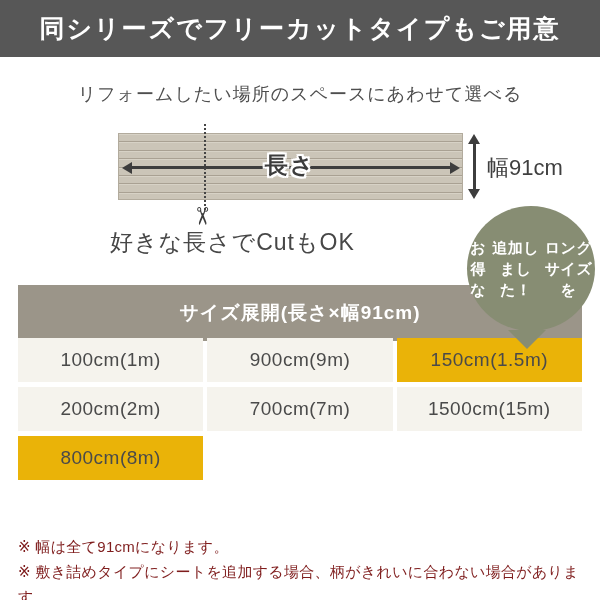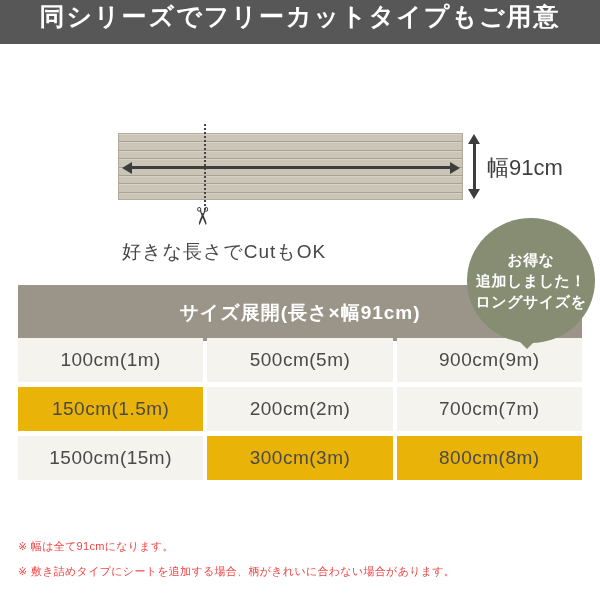--- a/index.html
+++ b/index.html
@@ -2,22 +2,22 @@
 <html><head>
 <meta charset="utf-8">
 <style>
   html,body{margin:0;padding:0;background:#ffffff;}
   .page{
     position:relative;width:600px;height:600px;background:#ffffff;overflow:hidden;
     font-family:"Liberation Sans","DejaVu Sans",sans-serif;color:#4a4a4a;
   }
   
   .topbar{
-    position:absolute;left:0;top:0;width:600px;height:44px;background:#575757;
-    display:flex;justify-content:center;
+    position:absolute;left:0;top:0;width:600px;height:57px;background:#575757;
+    display:flex;align-items:center;justify-content:center;
   }
   .topbar h1{
     margin:0;font-size:25px;font-weight:bold;color:#ffffff;letter-spacing:2px;
   }
   
   .caption{
     position:absolute;left:0;top:82px;width:600px;margin:0;text-align:center;
     font-size:18px;color:#4e4e4e;letter-spacing:1px;
   }
   
@@ -45,25 +45,25 @@
   .scissors{
     position:absolute;left:192px;top:202px;font-size:24px;color:#3c3c3c;
     transform:rotate(90deg);font-family:"DejaVu Sans",sans-serif;
   }
   .v-arrow{position:absolute;left:468px;top:134px;width:12px;height:65px;}
   .v-arrow .line{position:absolute;top:5px;bottom:5px;left:4.5px;width:3px;background:#3d3d3d;}
   .v-arrow .ah{position:absolute;width:0;height:0;left:0;}
   .v-arrow .ah.up{top:0;border-left:6px solid transparent;border-right:6px solid transparent;border-bottom:10px solid #3d3d3d;}
   .v-arrow .ah.down{bottom:0;border-left:6px solid transparent;border-right:6px solid transparent;border-top:10px solid #3d3d3d;}
   .wid-label{position:absolute;left:487px;top:153px;font-size:22px;font-weight:normal;color:#3f3f3f;}
-  .cutnote{position:absolute;left:110px;top:227px;margin:12px;font-size:19px;color:#474747;letter-spacing:1px;}
+  .cutnote{position:absolute;left:110px;top:227px;margin:0;font-size:23px;color:#474747;letter-spacing:1px;}
   
   .badge{
-    position:absolute;left:467px;top:218px;width:128px;height:125px;border-radius:50%;
-    background:#878d73;z-index:4;display:flex;flex-direction:column;align-items:center;justify-content:center;
+    position:absolute;left:467px;top:206px;width:128px;height:125px;border-radius:50%;
+    background:#878d73;z-index:4;display:flex;flex-direction:row;align-items:center;justify-content:center;
     color:#ffffff;font-weight:bold;font-size:15px;line-height:21px;text-align:center;letter-spacing:0.5px;
   }
   .badge-tail{
     position:absolute;left:508px;top:330px;width:38px;height:19px;background:#878d73;z-index:4;
     -webkit-clip-path:polygon(0 0,100% 0,50% 100%);clip-path:polygon(0 0,100% 0,50% 100%);
   }
   
   .tbl-header{
     position:absolute;left:18px;top:285px;width:564px;height:56px;background:#9b9589;
     display:flex;align-items:center;justify-content:center;
@@ -74,39 +74,41 @@
     display:grid;grid-template-columns:repeat(3,1fr);gap:5px 4px;
   }
   .cell{
     height:44px;display:flex;align-items:center;justify-content:center;
     font-size:19px;color:#4a4a4a;letter-spacing:0.5px;
   }
   .cell.light{background:#f5f3ed;}
   .cell.dark{background:#eab308;}
   
   .notes{position:absolute;left:18px;top:534px;width:572px;}
-  .notes p{margin:0;font-size:11px;line-height:25px;color:#ef4444;letter-spacing:0.3px;}
+  .notes p{margin:0;font-size:15px;line-height:25px;color:#7f1d1d;letter-spacing:0.3px;}
 </style>
 </head>
 <body>
 
 <div class="page">
 
   <header class="topbar">
     <h1>同シリーズでフリーカットタイプもご用意</h1>
   </header>
 
+  <p class="caption">リフォームしたい場所のスペースにあわせて選べる</p>
 
   <div class="plank"></div>
 
   <div class="h-arrow">
     <i class="ah left"></i>
     <i class="line"></i>
     <i class="ah right"></i>
   </div>
+  <span class="len-label">長さ</span>
 
   <div class="cutline"></div>
   <span class="scissors">✂</span>
 
   <div class="v-arrow">
     <i class="ah up"></i>
     <i class="line"></i>
     <i class="ah down"></i>
   </div>
   <span class="wid-label">幅91cm</span>
@@ -119,27 +121,25 @@
     <span>ロングサイズを</span>
   </div>
   <div class="badge-tail"></div>
 
   <div class="tbl-header">
     <span>サイズ展開(長さ×幅91cm)</span>
   </div>
 
   <div class="grid">
     <div class="cell light">100cm(1m)</div>
-    <div class="cell light">500cm(5m)</div>
     <div class="cell light">900cm(9m)</div>
     <div class="cell dark">150cm(1.5m)</div>
     <div class="cell light">200cm(2m)</div>
     <div class="cell light">700cm(7m)</div>
     <div class="cell light">1500cm(15m)</div>
-    <div class="cell dark">300cm(3m)</div>
     <div class="cell dark">800cm(8m)</div>
   </div>
 
   <div class="notes">
     <p>※ 幅は全て91cmになります。</p>
     <p>※ 敷き詰めタイプにシートを追加する場合、柄がきれいに合わない場合があります。</p>
   </div>
 
 </div>
 

